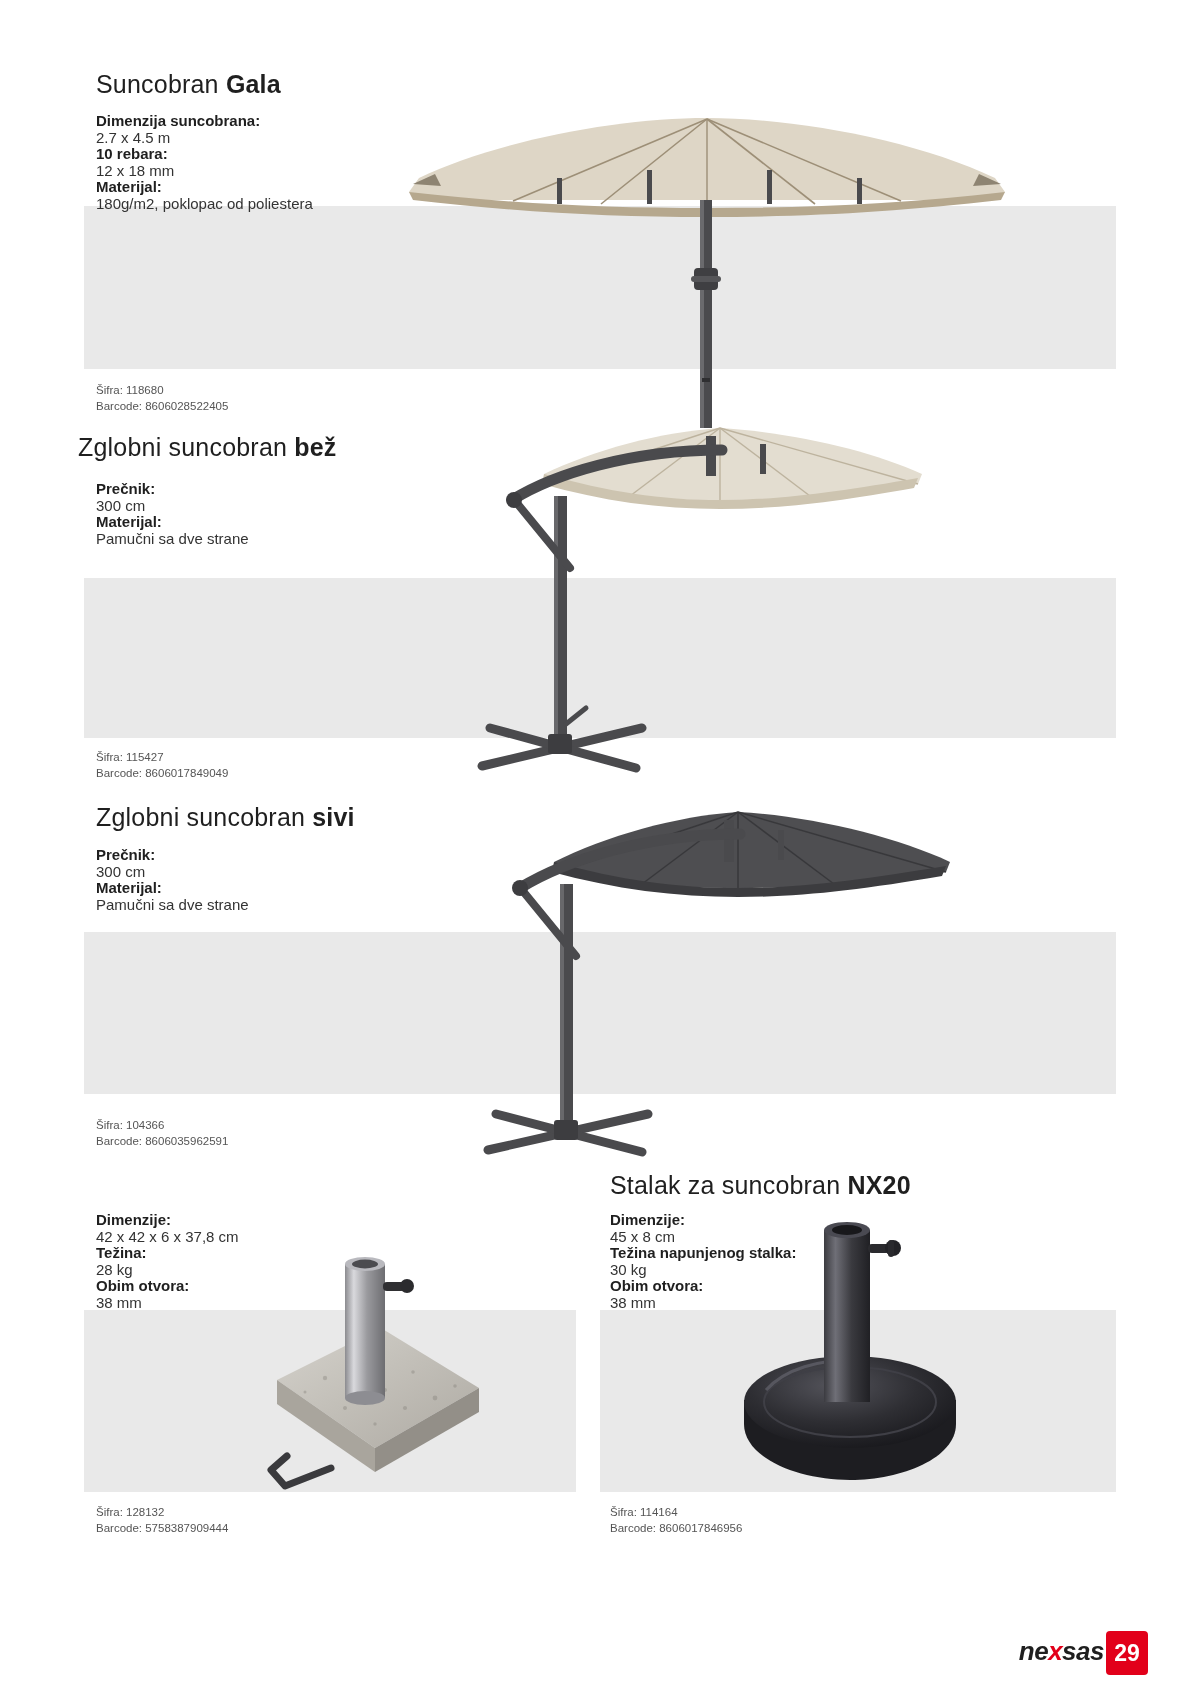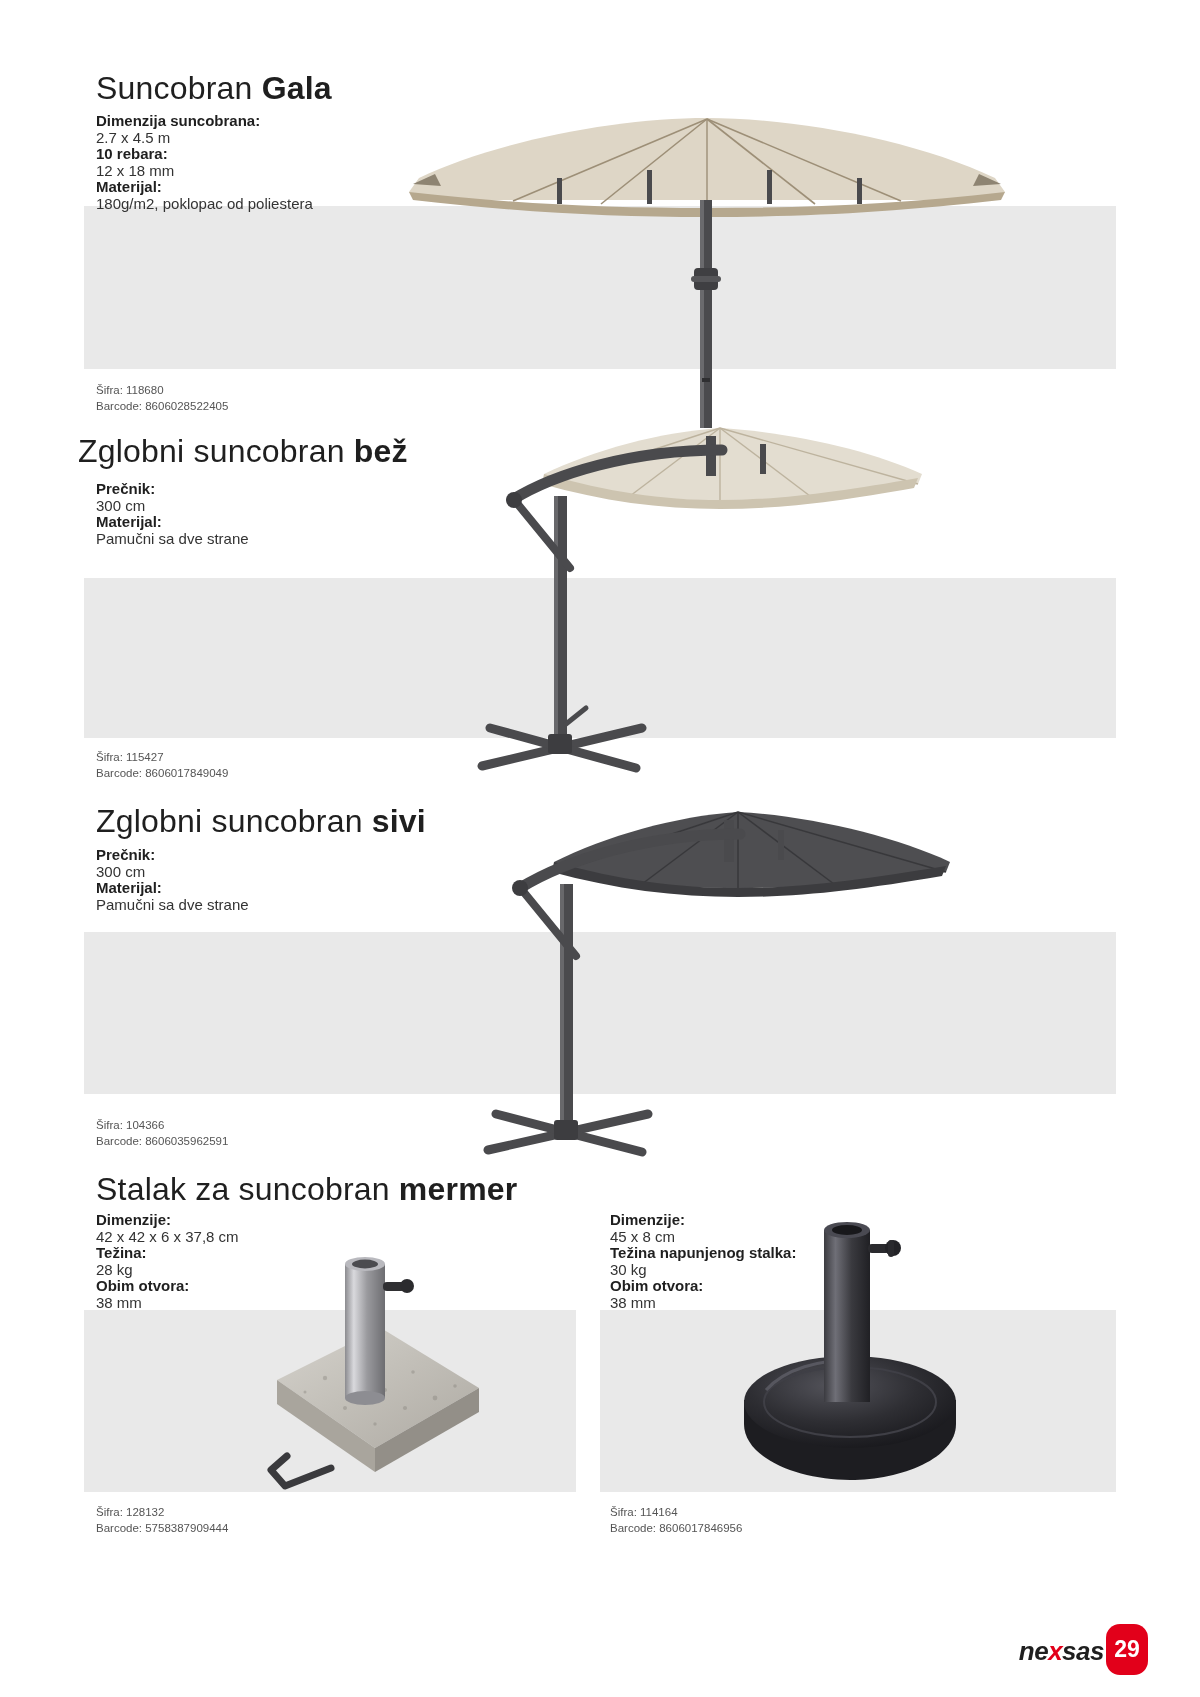--- a/index.html
+++ b/index.html
@@ -19,21 +19,21 @@
     position: absolute;
     left: 0; top: 0;
     width: 1200px;
     height: 1697px;
     background: #ffffff;
   }
 
   
   .prod-title {
     position: absolute;
-    font-size: 32px;
+    font-size: 25px;
     font-weight: 300;
     letter-spacing: 0.2px;
     color: #1f1f1f;
     white-space: nowrap;
   }
   .prod-title b {
     font-weight: 700;
   }
   .specs {
     position: absolute;
@@ -79,29 +79,29 @@
   }
   .footer-logo .x {
     color: #e2001a;
     font-style: italic;
   }
   .page-num {
     position: absolute;
     right: 52px;
     bottom: 22px;
     width: 42px;
-    height: 51px;
+    height: 44px;
     background: #e2001a;
     color: #ffffff;
     font-size: 23px;
     font-weight: 700;
     display: flex;
     align-items: center;
     justify-content: center;
-    border-radius: 14px;
+    border-radius: 4px;
   }
 </style>
 </head>
 <body>
 
 <div class="page">
 
   <div class="band" style="left:84px; top:206px; width:1032px; height:163px;"></div>
   <div class="band" style="left:84px; top:578px; width:1032px; height:160px;"></div>
   <div class="band" style="left:84px; top:932px; width:1032px; height:162px;"></div>
@@ -232,23 +232,20 @@
 
       <path d="M52 100 L 106 166" stroke="#4a4a4d" stroke-width="8" fill="none" stroke-linecap="round"></path>
       <circle cx="50" cy="98" r="8" fill="#3d3d40"></circle>
 
       <path d="M18 360 L 178 324" stroke="#4a4a4d" stroke-width="9" fill="none" stroke-linecap="round"></path>
       <path d="M26 324 L 172 362" stroke="#4a4a4d" stroke-width="9" fill="none" stroke-linecap="round"></path>
       <rect x="84" y="330" width="24" height="20" rx="3" fill="#3d3d40"></rect>
     </g>
   </svg>
 
-  <div class="prod-title" style="left:96px; top:1171px;">
-    <span>Stalak za suncobran </span><b>mermer</b>
-  </div>
   <div class="specs" style="left:96px; top:1212px;">
     <div class="lbl">Dimenzije:</div>
     <div>42 x 42 x 6 x 37,8 cm</div>
     <div class="lbl">Težina:</div>
     <div>28 kg</div>
     <div class="lbl">Obim otvora:</div>
     <div>38 mm</div>
   </div>
   <div class="codes" style="left:96px; top:1505px;">
     <div>Šifra: 128132</div>
@@ -295,20 +292,23 @@
       <ellipse cx="140" cy="32" rx="13" ry="4.4" fill="#4b4b4f"></ellipse>
       <ellipse cx="140" cy="166" rx="20" ry="7" fill="#8d8d92"></ellipse>
 
       <rect x="158" y="50" width="22" height="9" rx="4" fill="#2f2f32"></rect>
       <circle cx="182" cy="54" r="7" fill="#2b2b2e"></circle>
 
       <path d="M62 224 L 46 238 L 60 254 L 106 236" stroke="#3a3a3d" stroke-width="7" fill="none" stroke-linecap="round" stroke-linejoin="round"></path>
     </g>
   </svg>
 
+  <div class="prod-title" style="left:610px; top:1171px;">
+    <span>Stalak za suncobran </span><b>NX20</b>
+  </div>
   <div class="specs" style="left:610px; top:1212px;">
     <div class="lbl">Dimenzije:</div>
     <div>45 x 8 cm</div>
     <div class="lbl">Težina napunjenog stalka:</div>
     <div>30 kg</div>
     <div class="lbl">Obim otvora:</div>
     <div>38 mm</div>
   </div>
   <div class="codes" style="left:610px; top:1505px;">
     <div>Šifra: 114164</div>

